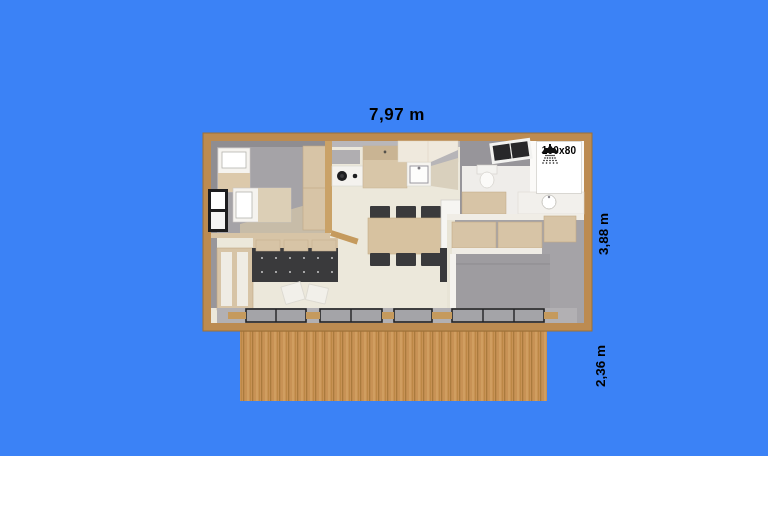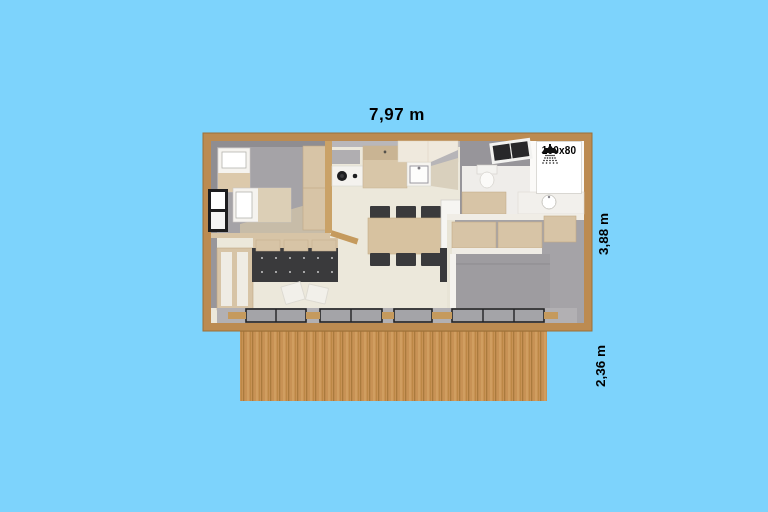--- a/index.html
+++ b/index.html
@@ -1,17 +1,17 @@
 <!DOCTYPE html>
 <html><head>
 <meta charset="utf-8">
 <style>
   html,body{margin:0;padding:0;background:#ffffff;}
   .stage{
-    position:relative;width:768px;height:512px;background:#7dd3fc;overflow:hidden;
+    position:relative;width:768px;height:456px;background:#3b82f6;overflow:hidden;
     font-family:"Liberation Sans",sans-serif;
   }
   .stage svg{position:absolute;left:0;top:0;}
   .dim-label{
     position:absolute;color:#000;font-weight:700;white-space:nowrap;
     font-family:"Liberation Sans",sans-serif;
   }
   .label-width{left:337px;top:105px;width:120px;text-align:center;font-size:17px;letter-spacing:.5px;}
   .label-depth{left:572px;top:226px;width:64px;height:16px;text-align:center;font-size:13.5px;
     transform:rotate(-90deg);transform-origin:center;}

